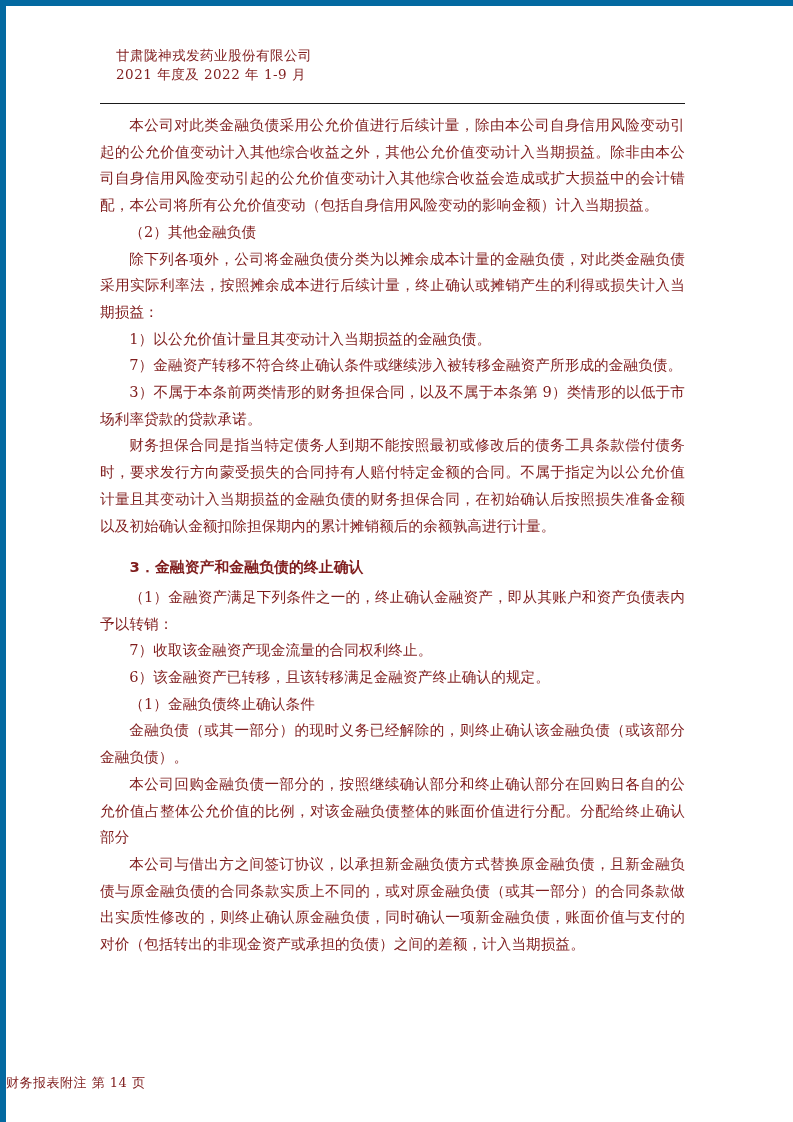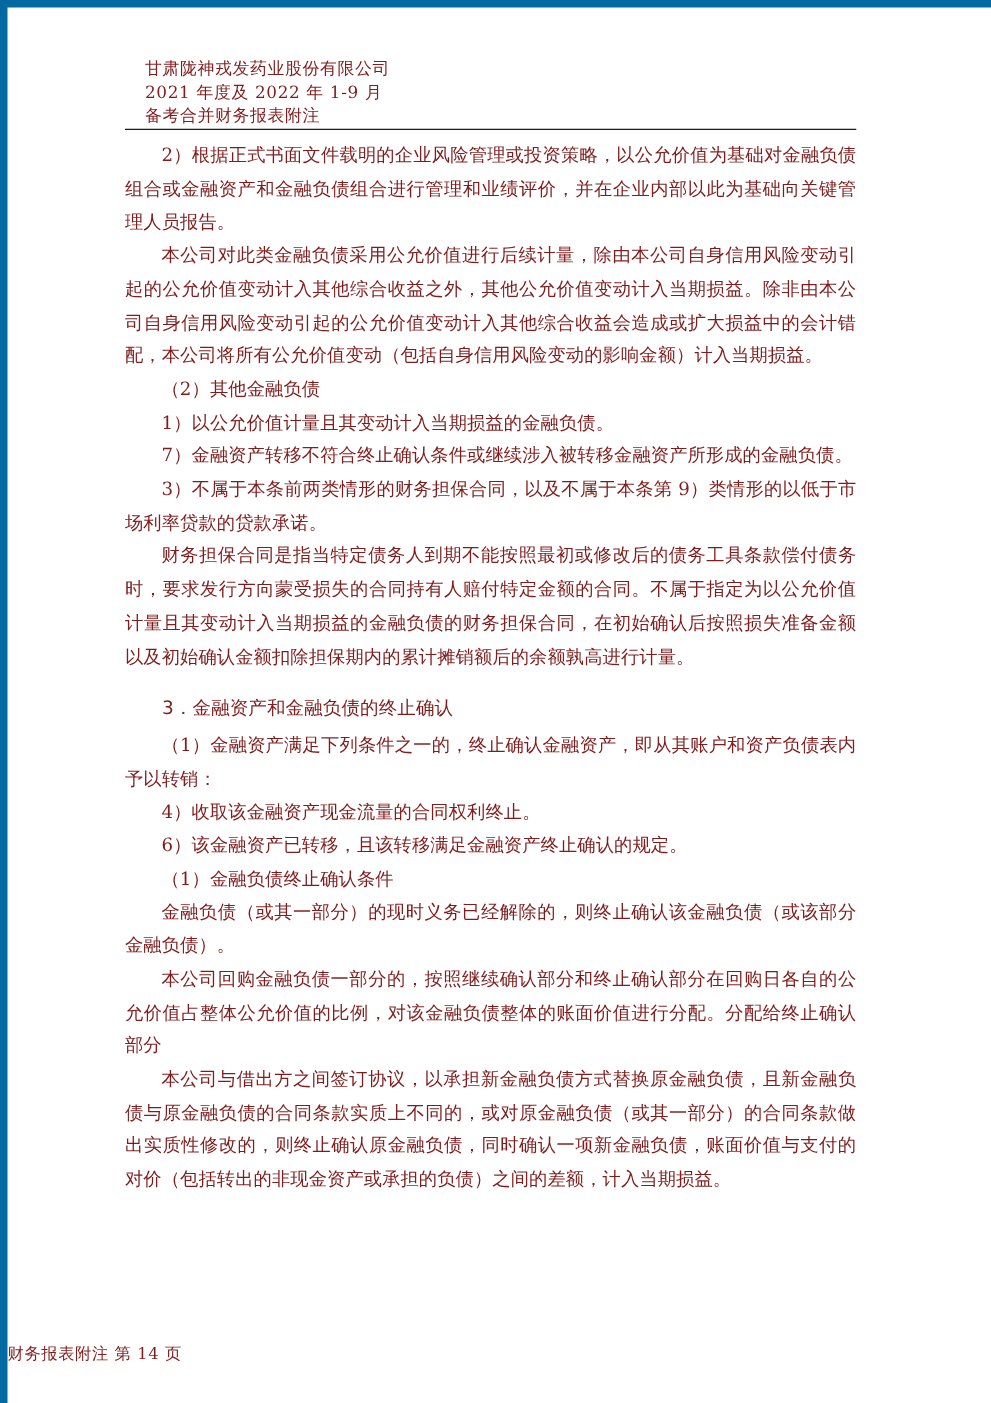--- a/index.html
+++ b/index.html
@@ -44,21 +44,21 @@
     line-height: 26.7px;
     text-align: justify;
     text-justify: inter-character;
     letter-spacing: 0.1px;
   }
   .content p {
     margin: 0;
     text-indent: 2em;
   }
   .content p.heading {
-    font-weight: normal;
+    font-weight: bold;
     margin-top: 15px;
     margin-bottom: 3px;
     font-family: "DejaVu Sans", "Liberation Sans", sans-serif;
     font-size: 14.8px;
   }
   .doc-footer {
     position: absolute;
     left: 0;
     right: 0;
     top: 1036px;
@@ -69,36 +69,35 @@
   }
 </style>
 </head>
 <body>
 
 <div class="page">
 
   <div class="doc-header">
     <div>甘肃陇神戎发药业股份有限公司</div>
     <div>2021 年度及 2022 年 1-9 月</div>
-    <div>备考合并财务报表附注</div>
   </div>
 
   <div class="header-rule"></div>
 
   <div class="content">
-    <p class="para">2）根据正式书面文件载明的企业风险管理或投资策略，以公允价值为基础对金融负债组合或金融资产和金融负债组合进行管理和业绩评价，并在企业内部以此为基础向关键管理人员报告。</p>
     <p class="para">本公司对此类金融负债采用公允价值进行后续计量，除由本公司自身信用风险变动引起的公允价值变动计入其他综合收益之外，其他公允价值变动计入当期损益。除非由本公司自身信用风险变动引起的公允价值变动计入其他综合收益会造成或扩大损益中的会计错配，本公司将所有公允价值变动（包括自身信用风险变动的影响金额）计入当期损益。</p>
     <p class="para">（2）其他金融负债</p>
+    <p class="para">除下列各项外，公司将金融负债分类为以摊余成本计量的金融负债，对此类金融负债采用实际利率法，按照摊余成本进行后续计量，终止确认或摊销产生的利得或损失计入当期损益：</p>
     <p class="para">1）以公允价值计量且其变动计入当期损益的金融负债。</p>
     <p class="para">7）金融资产转移不符合终止确认条件或继续涉入被转移金融资产所形成的金融负债。</p>
     <p class="para">3）不属于本条前两类情形的财务担保合同，以及不属于本条第 9）类情形的以低于市场利率贷款的贷款承诺。</p>
     <p class="para">财务担保合同是指当特定债务人到期不能按照最初或修改后的债务工具条款偿付债务时，要求发行方向蒙受损失的合同持有人赔付特定金额的合同。不属于指定为以公允价值计量且其变动计入当期损益的金融负债的财务担保合同，在初始确认后按照损失准备金额以及初始确认金额扣除担保期内的累计摊销额后的余额孰高进行计量。</p>
     <p class="heading">3．金融资产和金融负债的终止确认</p>
     <p class="para">（1）金融资产满足下列条件之一的，终止确认金融资产，即从其账户和资产负债表内予以转销：</p>
-    <p class="para">4）收取该金融资产现金流量的合同权利终止。</p>
+    <p class="para">7）收取该金融资产现金流量的合同权利终止。</p>
     <p class="para">6）该金融资产已转移，且该转移满足金融资产终止确认的规定。</p>
     <p class="para">（1）金融负债终止确认条件</p>
     <p class="para">金融负债（或其一部分）的现时义务已经解除的，则终止确认该金融负债（或该部分金融负债）。</p>
     <p class="para">本公司回购金融负债一部分的，按照继续确认部分和终止确认部分在回购日各自的公允价值占整体公允价值的比例，对该金融负债整体的账面价值进行分配。分配给终止确认部分</p>
     <p class="para">本公司与借出方之间签订协议，以承担新金融负债方式替换原金融负债，且新金融负债与原金融负债的合同条款实质上不同的，或对原金融负债（或其一部分）的合同条款做出实质性修改的，则终止确认原金融负债，同时确认一项新金融负债，账面价值与支付的对价（包括转出的非现金资产或承担的负债）之间的差额，计入当期损益。</p>
   </div>
 
   <div class="doc-footer">财务报表附注 第 14 页</div>
 
 </div>

